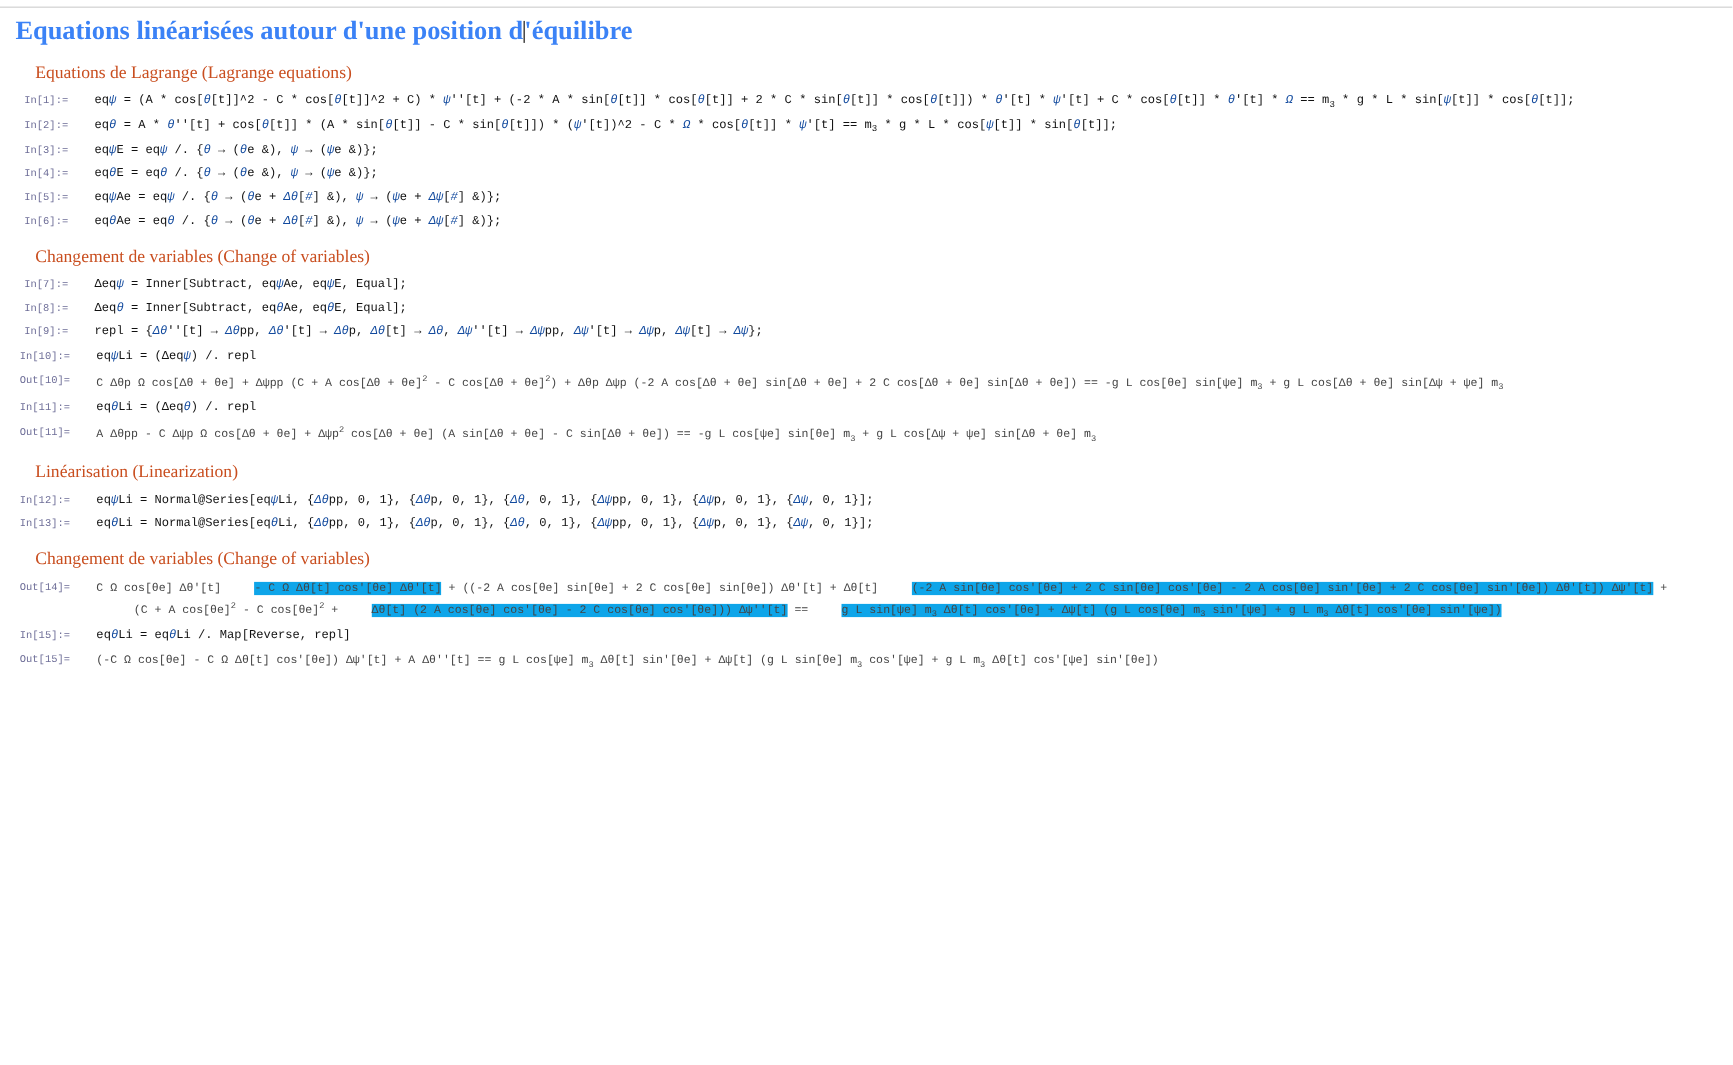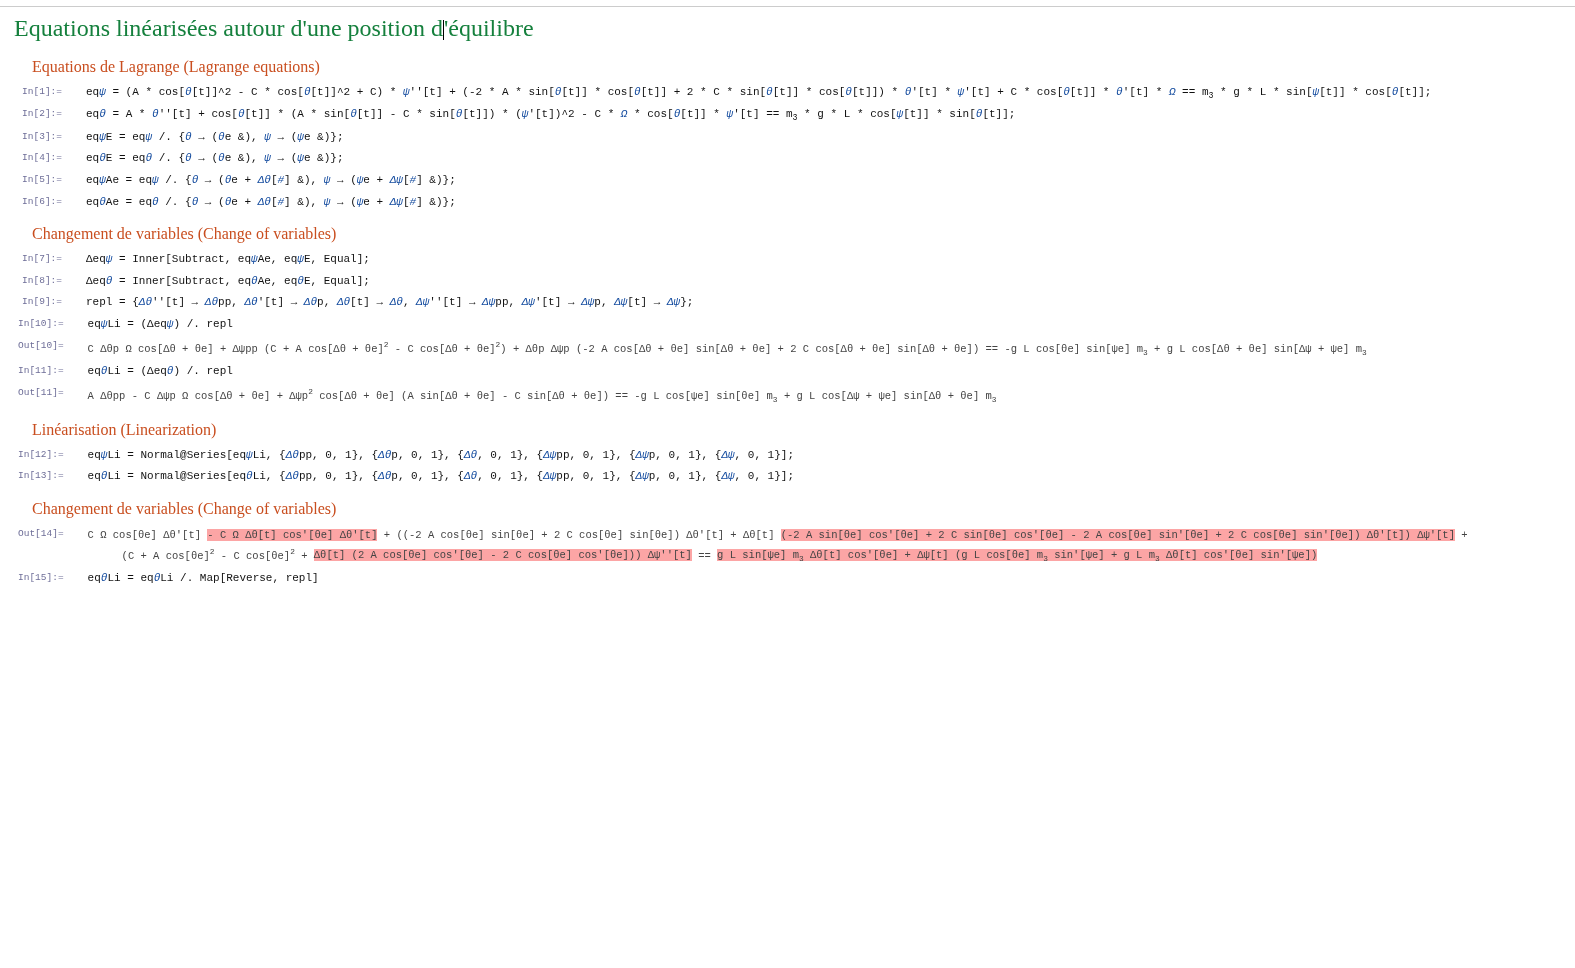--- a/index.html
+++ b/index.html
@@ -15,22 +15,22 @@
     margin: 6px 0 4px 0;
     border: none;
     border-top: 1px solid #ccc;
   }
   .content {
     padding: 0 14px 10px 14px;
   }
   .title {
     font-family: Georgia, "Times New Roman", serif;
     font-size: 24px;
-    font-weight: 400;
-    color: #15803d;
+    font-weight: 700;
+    color: #3b82f6;
     margin: 8px 0 16px 0;
     padding-left: 0px;
     cursor: text;
   }
   .section {
     font-family: Georgia, "Times New Roman", serif;
     font-size: 16px;
     font-weight: 500;
     color: #c94e1f;
     margin: 14px 0 8px 18px;
@@ -59,21 +59,21 @@
   }
   .out {
     font-family: Consolas, "Courier New", monospace;
     font-size: 10.5px;
     color: #444;
     line-height: 1.8;
     white-space: normal;
   }
   .sym { color: #124a9e; font-style: italic; }
   .fn { color: #111; }
-  .hl { background: #fca5a5; }
+  .hl { background: #0ea5e9; margin-left: 24px; }
   .sub { font-size: 0.75em; vertical-align: sub; }
   .sup { font-size: 0.75em; vertical-align: super; }
   .indent { padding-left: 34px; display: block;}
   .caret-mark {
     display: inline-block;
     width: 0;
     border-left: 1px solid #000;
     height: 20px;
     vertical-align: middle;
   }
@@ -210,14 +210,20 @@
     </div>
   </div>
 
   <div class="cell">
     <div class="lbl">In[15]:=</div>
     <div class="code">
       eq<span class="sym">θ</span>Li = eq<span class="sym">θ</span>Li /. Map[Reverse, repl]
     </div>
   </div>
 
+  <div class="cell">
+    <div class="lbl">Out[15]=</div>
+    <div class="out">
+      (-C Ω cos[θe] - C Ω Δθ[t] cos'[θe]) Δψ'[t] + A Δθ''[t] == g L cos[ψe] m<span class="sub">3</span> Δθ[t] sin'[θe] + Δψ[t] (g L sin[θe] m<span class="sub">3</span> cos'[ψe] + g L m<span class="sub">3</span> Δθ[t] cos'[ψe] sin'[θe])
+    </div>
+  </div>
 
 </div>
 
 </body></html>

